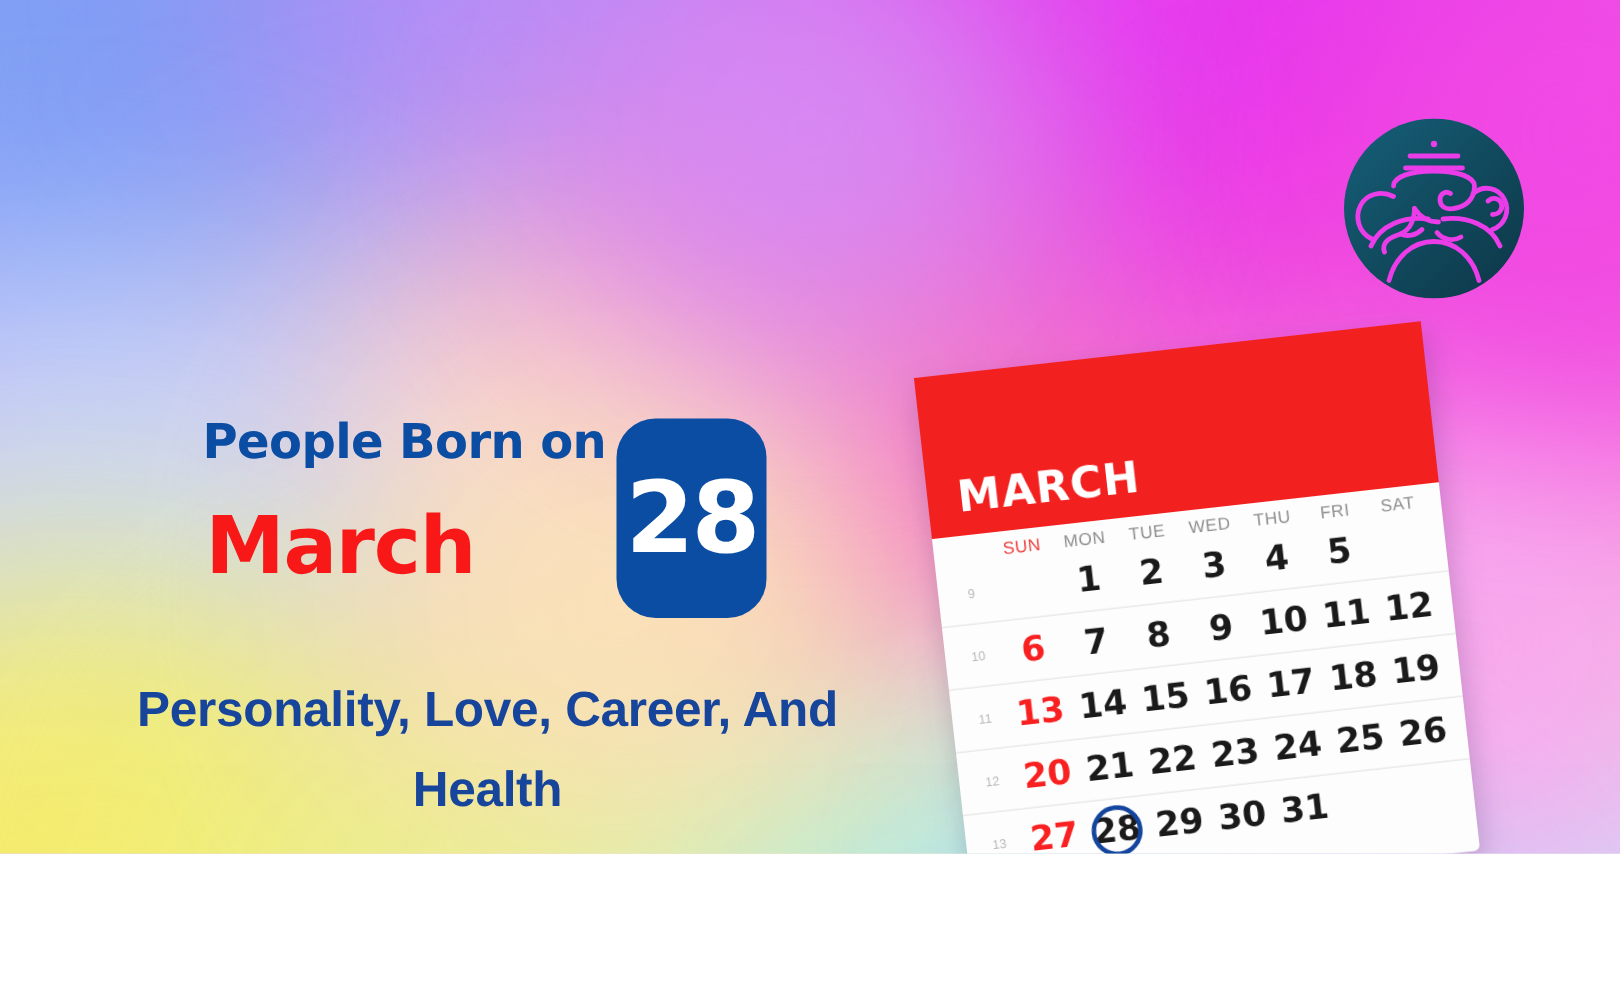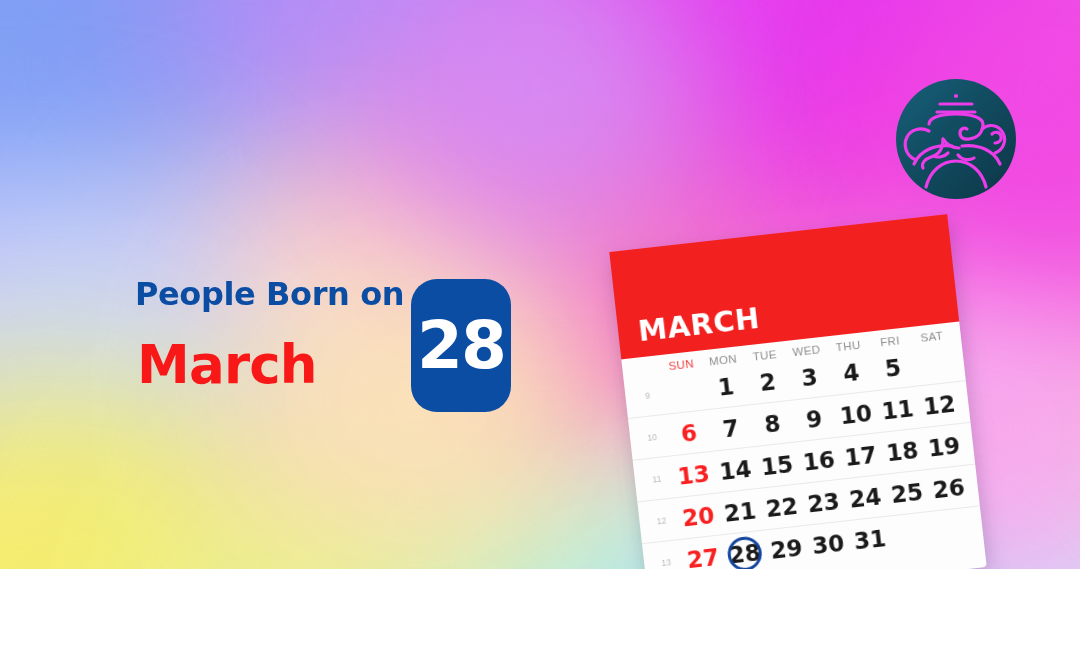--- a/index.html
+++ b/index.html
@@ -269,20 +269,21 @@
         <path d="M62 76 c4 5 11 6 16 3"></path>
       </g>
     </svg>
   </div>
 
   <div class="txt-born">People Born on</div>
   <div class="txt-month">March</div>
   <div class="day-badge">
     <span>28</span>
   </div>
+  <div class="subtitle">Personality, Love, Career, And Health</div>
 
   <div id="calendar">
     <div class="cal-paper"></div>
     <div class="cal-head">
       <span>MARCH</span>
     </div>
     <div class="cal-body">
       <div class="dow-row">
         <div class="wknum"></div>
         <div class="dow sun">SUN</div>

